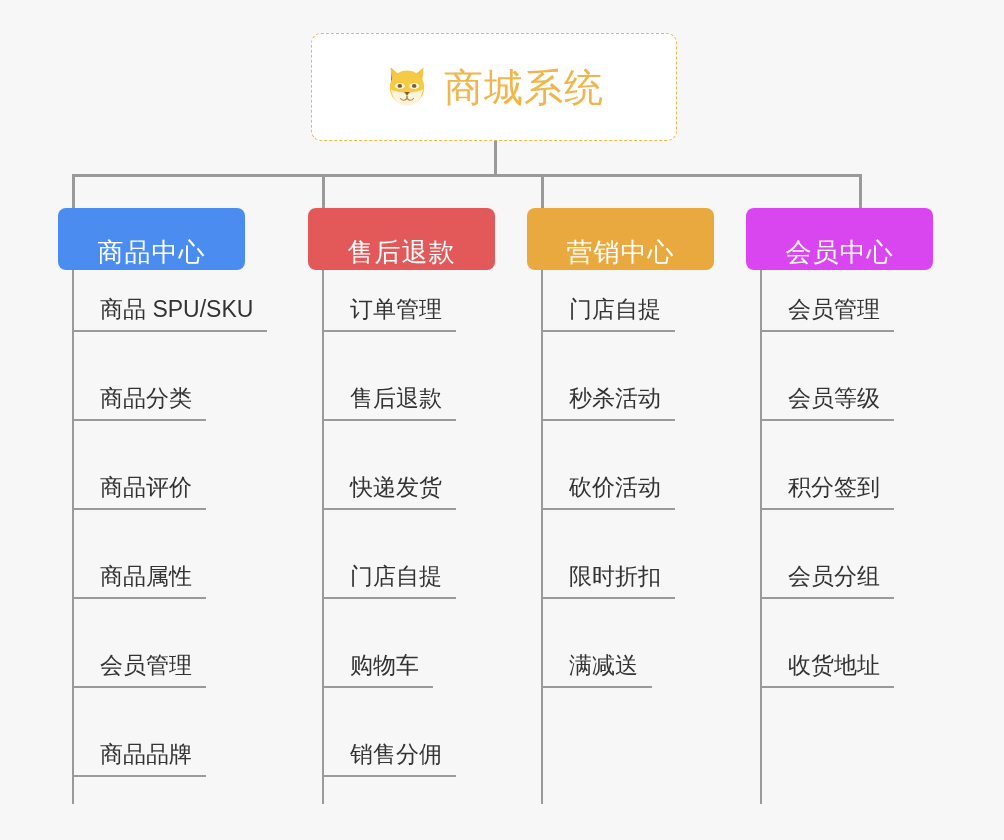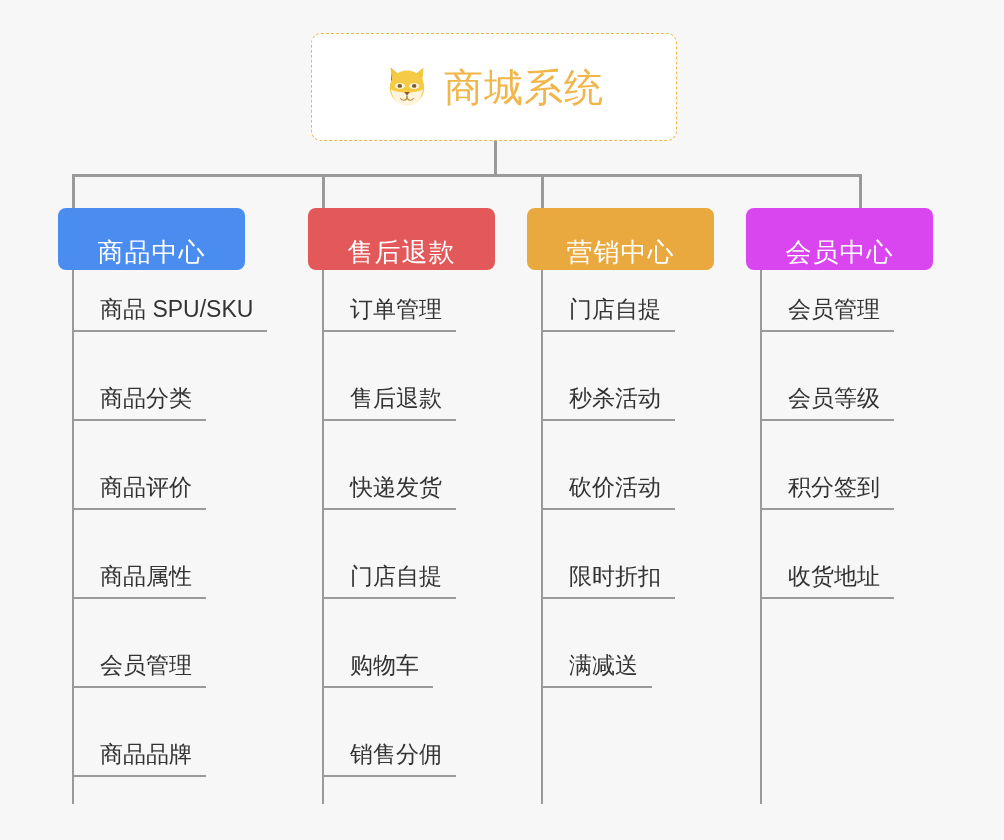--- a/index.html
+++ b/index.html
@@ -270,19 +270,24 @@
           <span class="leaf-label">会员等级</span>
         </span>
       </div>
       <div class="leaf-item">
         <span class="leaf-inner">
           <span class="leaf-label">积分签到</span>
         </span>
       </div>
       <div class="leaf-item">
         <span class="leaf-inner">
+          <span class="leaf-label">会员分组</span>
+        </span>
+      </div>
+      <div class="leaf-item">
+        <span class="leaf-inner">
           <span class="leaf-label">收货地址</span>
         </span>
       </div>
     </div>
   </div>
 
 </div>
 
 </body></html>

